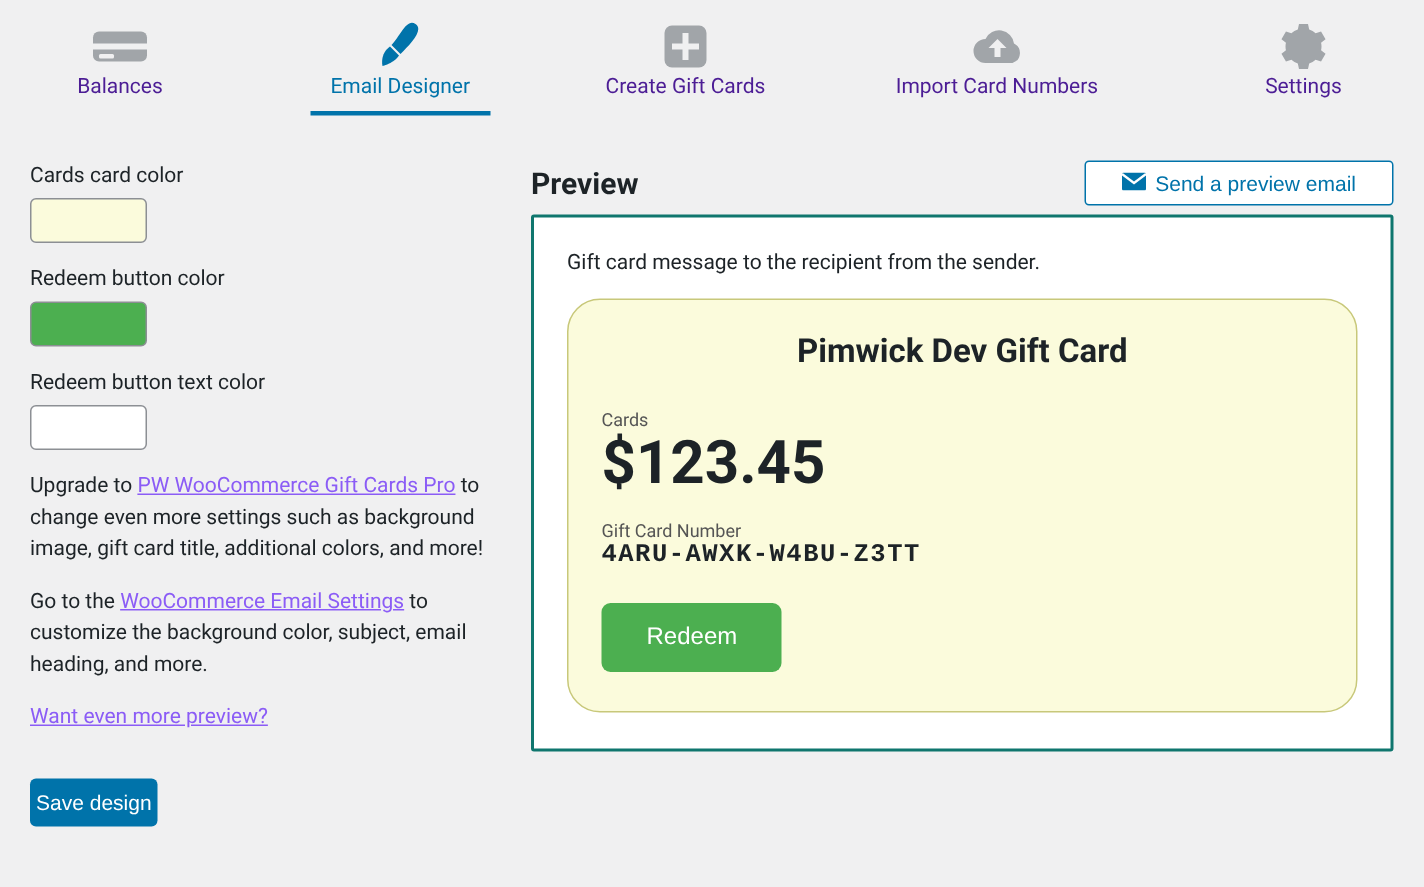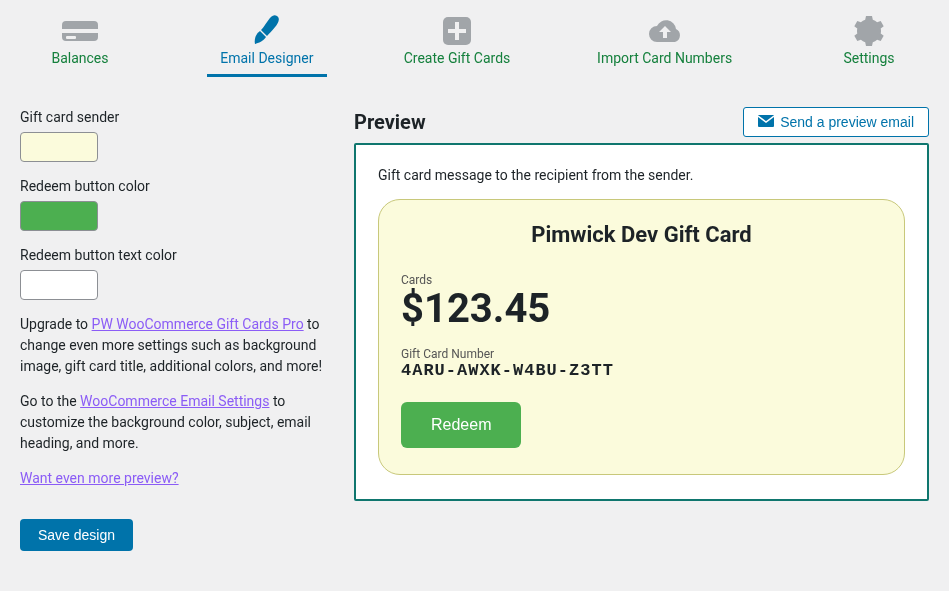--- a/index.html
+++ b/index.html
@@ -18,21 +18,21 @@
     justify-content: space-between;
     padding: 10px 20px 0 20px;
     background: #f0f0f1;
   }
   .tab {
     display: flex;
     flex-direction: column;
     align-items: center;
     padding: 4px 10px 8px 10px;
     cursor: pointer;
-    color: #15803d;
+    color: #4c1d95;
     border-bottom: 3px solid transparent;
     min-width: 120px;
   }
   .tab.active {
     color: #0073aa;
     border-bottom-color: #0073aa;
   }
   .tab .icon-wrap {
     height: 34px;
     display: flex;
@@ -61,42 +61,42 @@
     border: 1px solid #8c8f94;
     border-radius: 4px;
   }
   .para { margin: 14px 0; }
   .link { color: #8b5cf6; text-decoration: underline; cursor: pointer; }
   .save-btn {
     background: #0073aa;
     color: #fff;
     border: none;
     border-radius: 4px;
-    padding: 8px 18px;
+    padding: 8px 4px;
     font-size: 14px;
     cursor: pointer;
     margin-top: 16px;
   }
   .right { flex: 1; }
   .preview-header {
     display: flex;
     justify-content: space-between;
     align-items: center;
     margin-bottom: 6px;
   }
   .preview-title {
     font-size: 20px;
     font-weight: 700;
   }
   .send-preview {
     border: 1px solid #0073aa;
     color: #0073aa;
     background: #fff;
     border-radius: 3px;
-    padding: 6px 14px;
+    padding: 6px 24px;
     font-size: 14px;
     cursor: pointer;
     display: inline-flex;
     align-items: center;
     gap: 6px;
   }
   .preview-box {
     border: 2px solid #0f766e;
     background: #fff;
     padding: 22px 22px 24px 22px;
@@ -192,21 +192,21 @@
         </svg>
     </div>
     <span class="label">Settings</span>
   </div>
 </div>
 
 <div class="content">
   <div class="left">
 
     <div class="field-group">
-      <span class="field-label">Gift card sender</span>
+      <span class="field-label">Cards card color</span>
       <div class="swatch" style="background:#fbfbdc"></div>
     </div>
 
     <div class="field-group">
       <span class="field-label">Redeem button color</span>
       <div class="swatch" style="background:#4caf50"></div>
     </div>
 
     <div class="field-group">
       <span class="field-label">Redeem button text color</span>

